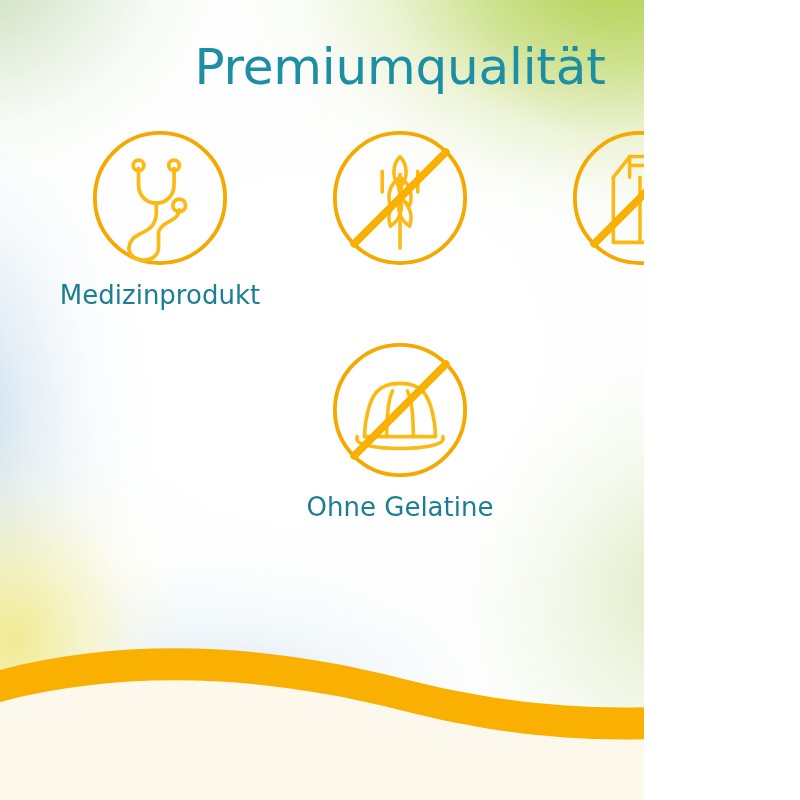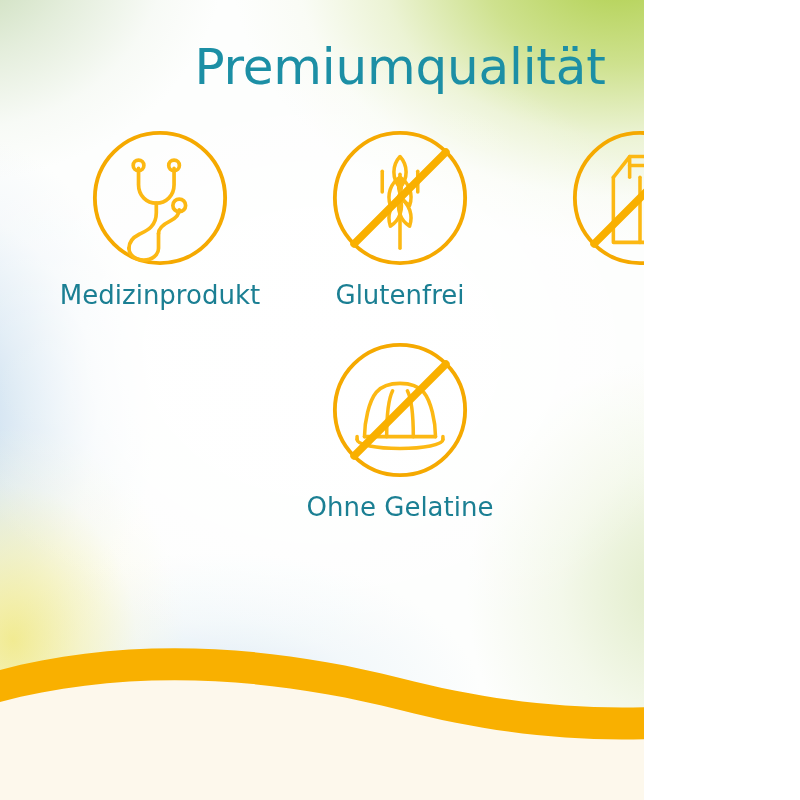--- a/index.html
+++ b/index.html
@@ -200,21 +200,20 @@
               <path d="M50,22 C44.5,28 44.5,37 50,43 C55.5,37 55.5,28 50,22 Z"></path>
               <path d="M50,36 C43.5,40 41,48 43.5,55 C50,51 52.5,43 50,36 Z"></path>
               <path d="M50,36 C56.5,40 59,48 56.5,55 C50,51 47.5,43 50,36 Z"></path>
               <path d="M50,50 C43.5,54 41,62 43.5,69 C50,65 52.5,57 50,50 Z"></path>
               <path d="M50,50 C56.5,54 59,62 56.5,69 C50,65 47.5,57 50,50 Z"></path>
               <path d="M38,32 L38,46"></path>
               <path d="M62,32 L62,46"></path>
             </g>
             <line x1="19" y1="81" x2="81" y2="19" stroke="#f9b000" stroke-width="5.2" stroke-linecap="round"></line>
           </svg>
-          <div class="caption">Glutenfrei</div>
         </div>
 
         <div class="cell">
           <svg class="badge" viewBox="0 0 100 100">
             <circle cx="50" cy="50" r="44" fill="none" stroke="#f5a900" stroke-width="2.6"></circle>
             <g fill="none" stroke="#fcb813" stroke-width="2.4" stroke-linecap="round" stroke-linejoin="round">
               <path d="M32,36 L32,80 L68,80 L68,36"></path>
               <path d="M32,36 L43,22 L68,22 L68,36"></path>
               <path d="M43,22 L43,36"></path>
               <path d="M50,36 L50,80"></path>

